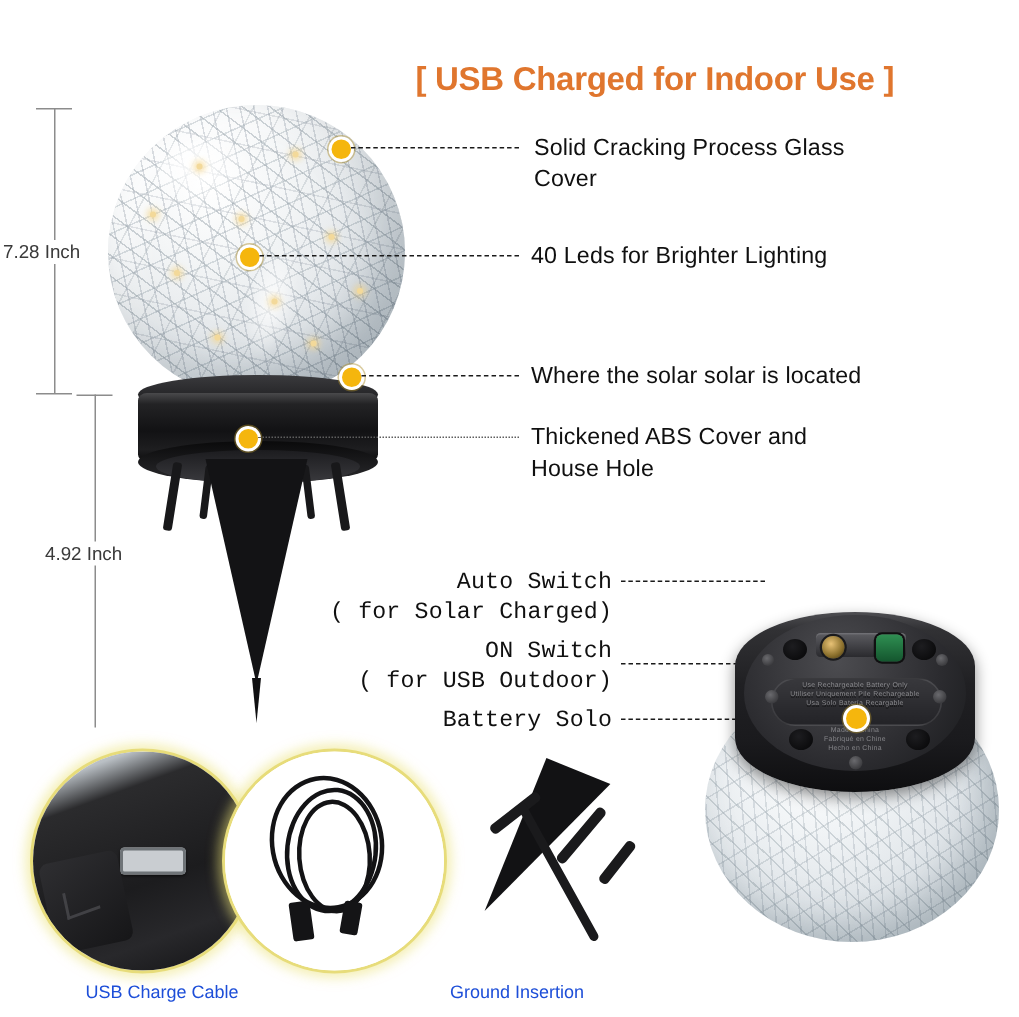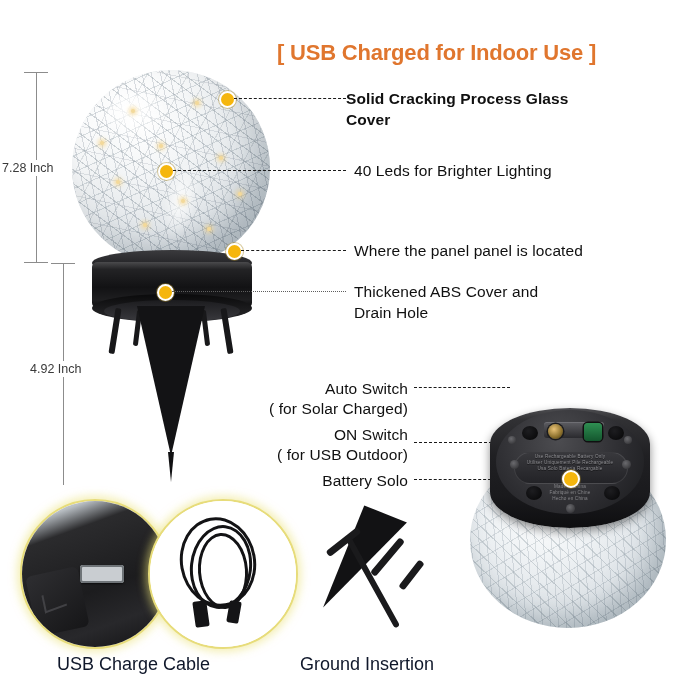--- a/index.html
+++ b/index.html
@@ -33,21 +33,21 @@
     position:absolute;font-size:12.5px;color:#3a3a3a;white-space:nowrap;
   }
   .rule-v{position:absolute;width:1px;background:#8c8c8c;}
   .rule-cap{position:absolute;height:1px;background:#8c8c8c;}
 
   
   .callout{
     position:absolute;font-size:15.5px;color:#101010;line-height:21px;
     white-space:pre-line;letter-spacing:.1px;
   }
-  .callout-r{text-align:right;}
+  .callout-r{text-align:right;font-family:Liberation Mono, monospace;}
 
   
   .dash{
     position:absolute;height:0;border-top:1.6px dashed #1a1a1a;
   }
   .dash-dot{
     position:absolute;height:0;border-top:1.6px dotted #5e5e5e;
   }
 
   
@@ -226,21 +226,21 @@
     font-size:4.6px;line-height:6.2px;letter-spacing:.2px;
   }
   .bd-plate{
     position:absolute;border-radius:40px;
     border:1px solid rgba(255,255,255,.10);
     background:linear-gradient(180deg,#38383c,#232327);
   }
 
   
   .caption{
-    position:absolute;font-size:18px;color:#0f172a;white-space:nowrap;
+    position:absolute;font-size:12px;color:#1d4ed8;white-space:nowrap;
   }
 </style>
 </head>
 <body>
 
 <div id="page">
 
   <div class="hdr-line2">
     <span class="hdr-orange">[ USB Charged for Indoor Use ]</span>
   </div>
@@ -287,26 +287,26 @@
 
   <div class="dot" style="left:158px;top:163px;width:13px;height:13px;"></div>
   <div class="dash" style="left:173px;top:170px;width:173px;"></div>
 
   <div class="dot" style="left:226px;top:243px;width:13px;height:13px;"></div>
   <div class="dash" style="left:241px;top:250px;width:105px;"></div>
 
   <div class="dot" style="left:157px;top:284px;width:13px;height:13px;"></div>
   <div class="dash-dot" style="left:172px;top:291px;width:174px;"></div>
 
-  <div class="callout" style="left:346px;top:88px;width:320px;font-weight:bold;">Solid Cracking Process Glass
+  <div class="callout" style="left:356px;top:88px;width:320px;">Solid Cracking Process Glass
 Cover</div>
   <div class="callout" style="left:354px;top:160px;width:320px;">40 Leds for Brighter Lighting</div>
-  <div class="callout" style="left:354px;top:240px;width:325px;">Where the panel panel is located</div>
+  <div class="callout" style="left:354px;top:240px;width:325px;">Where the solar solar is located</div>
   <div class="callout" style="left:354px;top:281px;width:320px;">Thickened ABS Cover and
-Drain Hole</div>
+House Hole</div>
 
   <div class="callout callout-r" style="left:218px;top:378px;width:190px;">Auto Switch</div>
   <div class="callout callout-r" style="left:218px;top:398px;width:190px;">( for Solar Charged)</div>
   <div class="dash" style="left:414px;top:387px;width:96px;"></div>
 
   <div class="callout callout-r" style="left:218px;top:424px;width:190px;">ON Switch</div>
   <div class="callout callout-r" style="left:218px;top:444px;width:190px;">( for USB Outdoor)</div>
   <div class="dash" style="left:414px;top:442px;width:88px;"></div>
 
   <div class="callout callout-r" style="left:218px;top:470px;width:190px;">Battery Solo</div>

